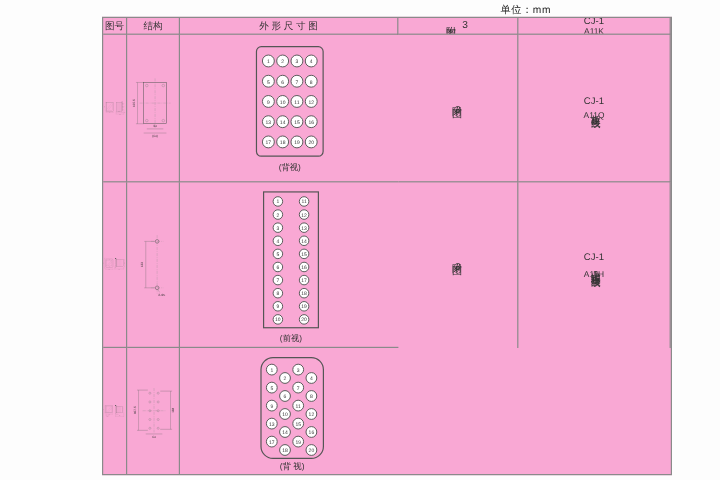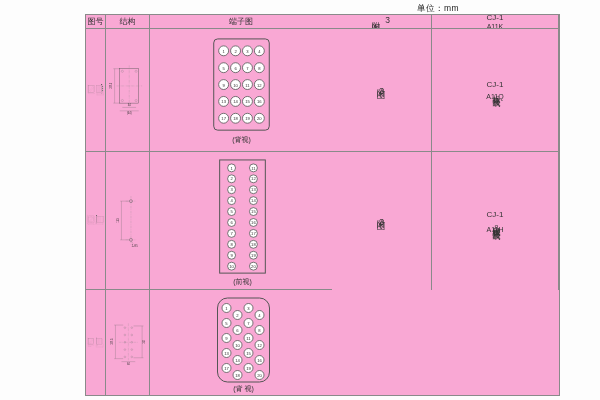--- a/index.html
+++ b/index.html
@@ -53,21 +53,21 @@
 </style>
 </head>
 <body>
 
 <div class="unit">单位：mm</div>
 
 <div class="table">
 
   <div class="cell hcell">图号</div>
   <div class="cell hcell">结构</div>
-  <div class="cell hcell last-c">端子图</div>
+  <div class="cell hcell">外 形 尺 寸 图</div>
 
   <div class="cell figcell">
     <span class="vtext">附图3</span>
   </div>
   <div class="cell structcell">
     <span class="model">CJ-1</span>
     <span class="vtext">嵌入式后接线</span>
     <span class="code">A11K</span>
   </div>
 

